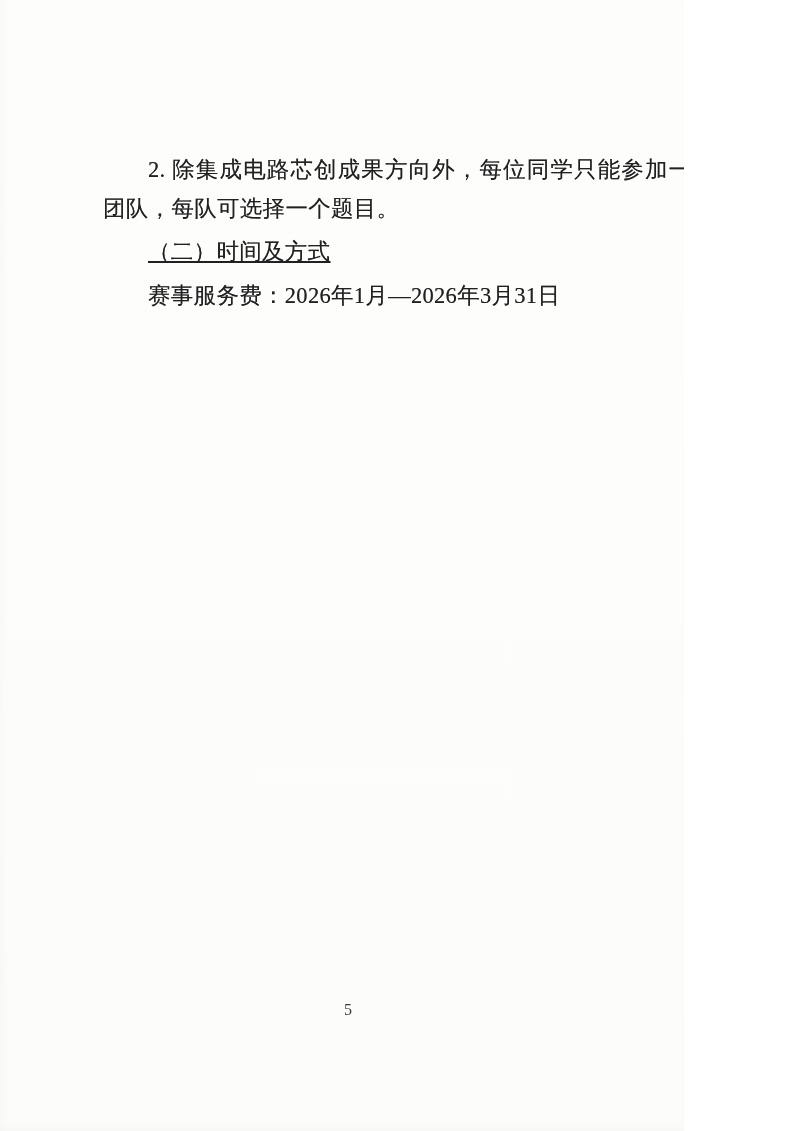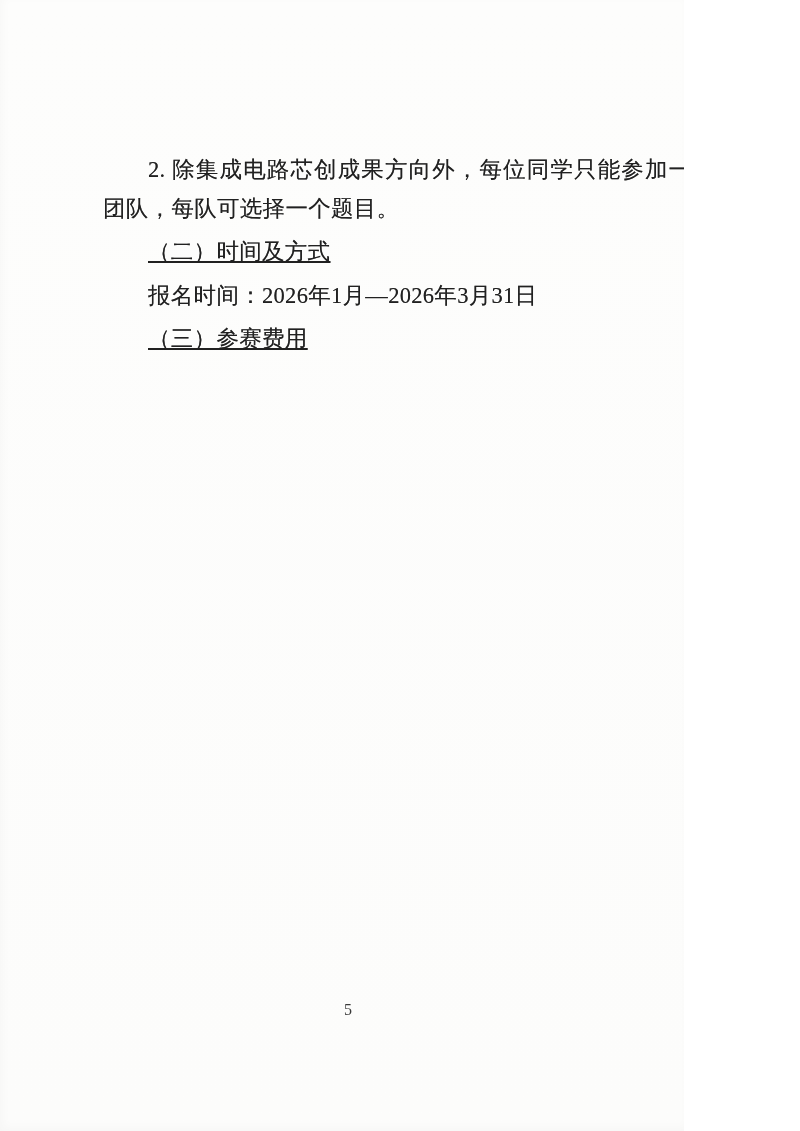--- a/index.html
+++ b/index.html
@@ -56,23 +56,22 @@
 
 <div class="scan-page">
 
   <div class="doc-content">
     <p class="body">2. 除集成电路芯创成果方向外，每位同学只能参加一个团队，每队可选择一个题目。</p>
 
 
 
     <p class="heading">（二）时间及方式</p>
 
-    <p class="body">报名时间：2026年1月—2026年3月31日</p>
+    <p class="body">赛事服务费：2026年1月—2026年3月31日</p>
 
 
-    <p class="heading">（三）参赛费用</p>
 
 
   </div>
 
   <div class="page-number">5</div>
 
 </div>
 
 </body></html>

